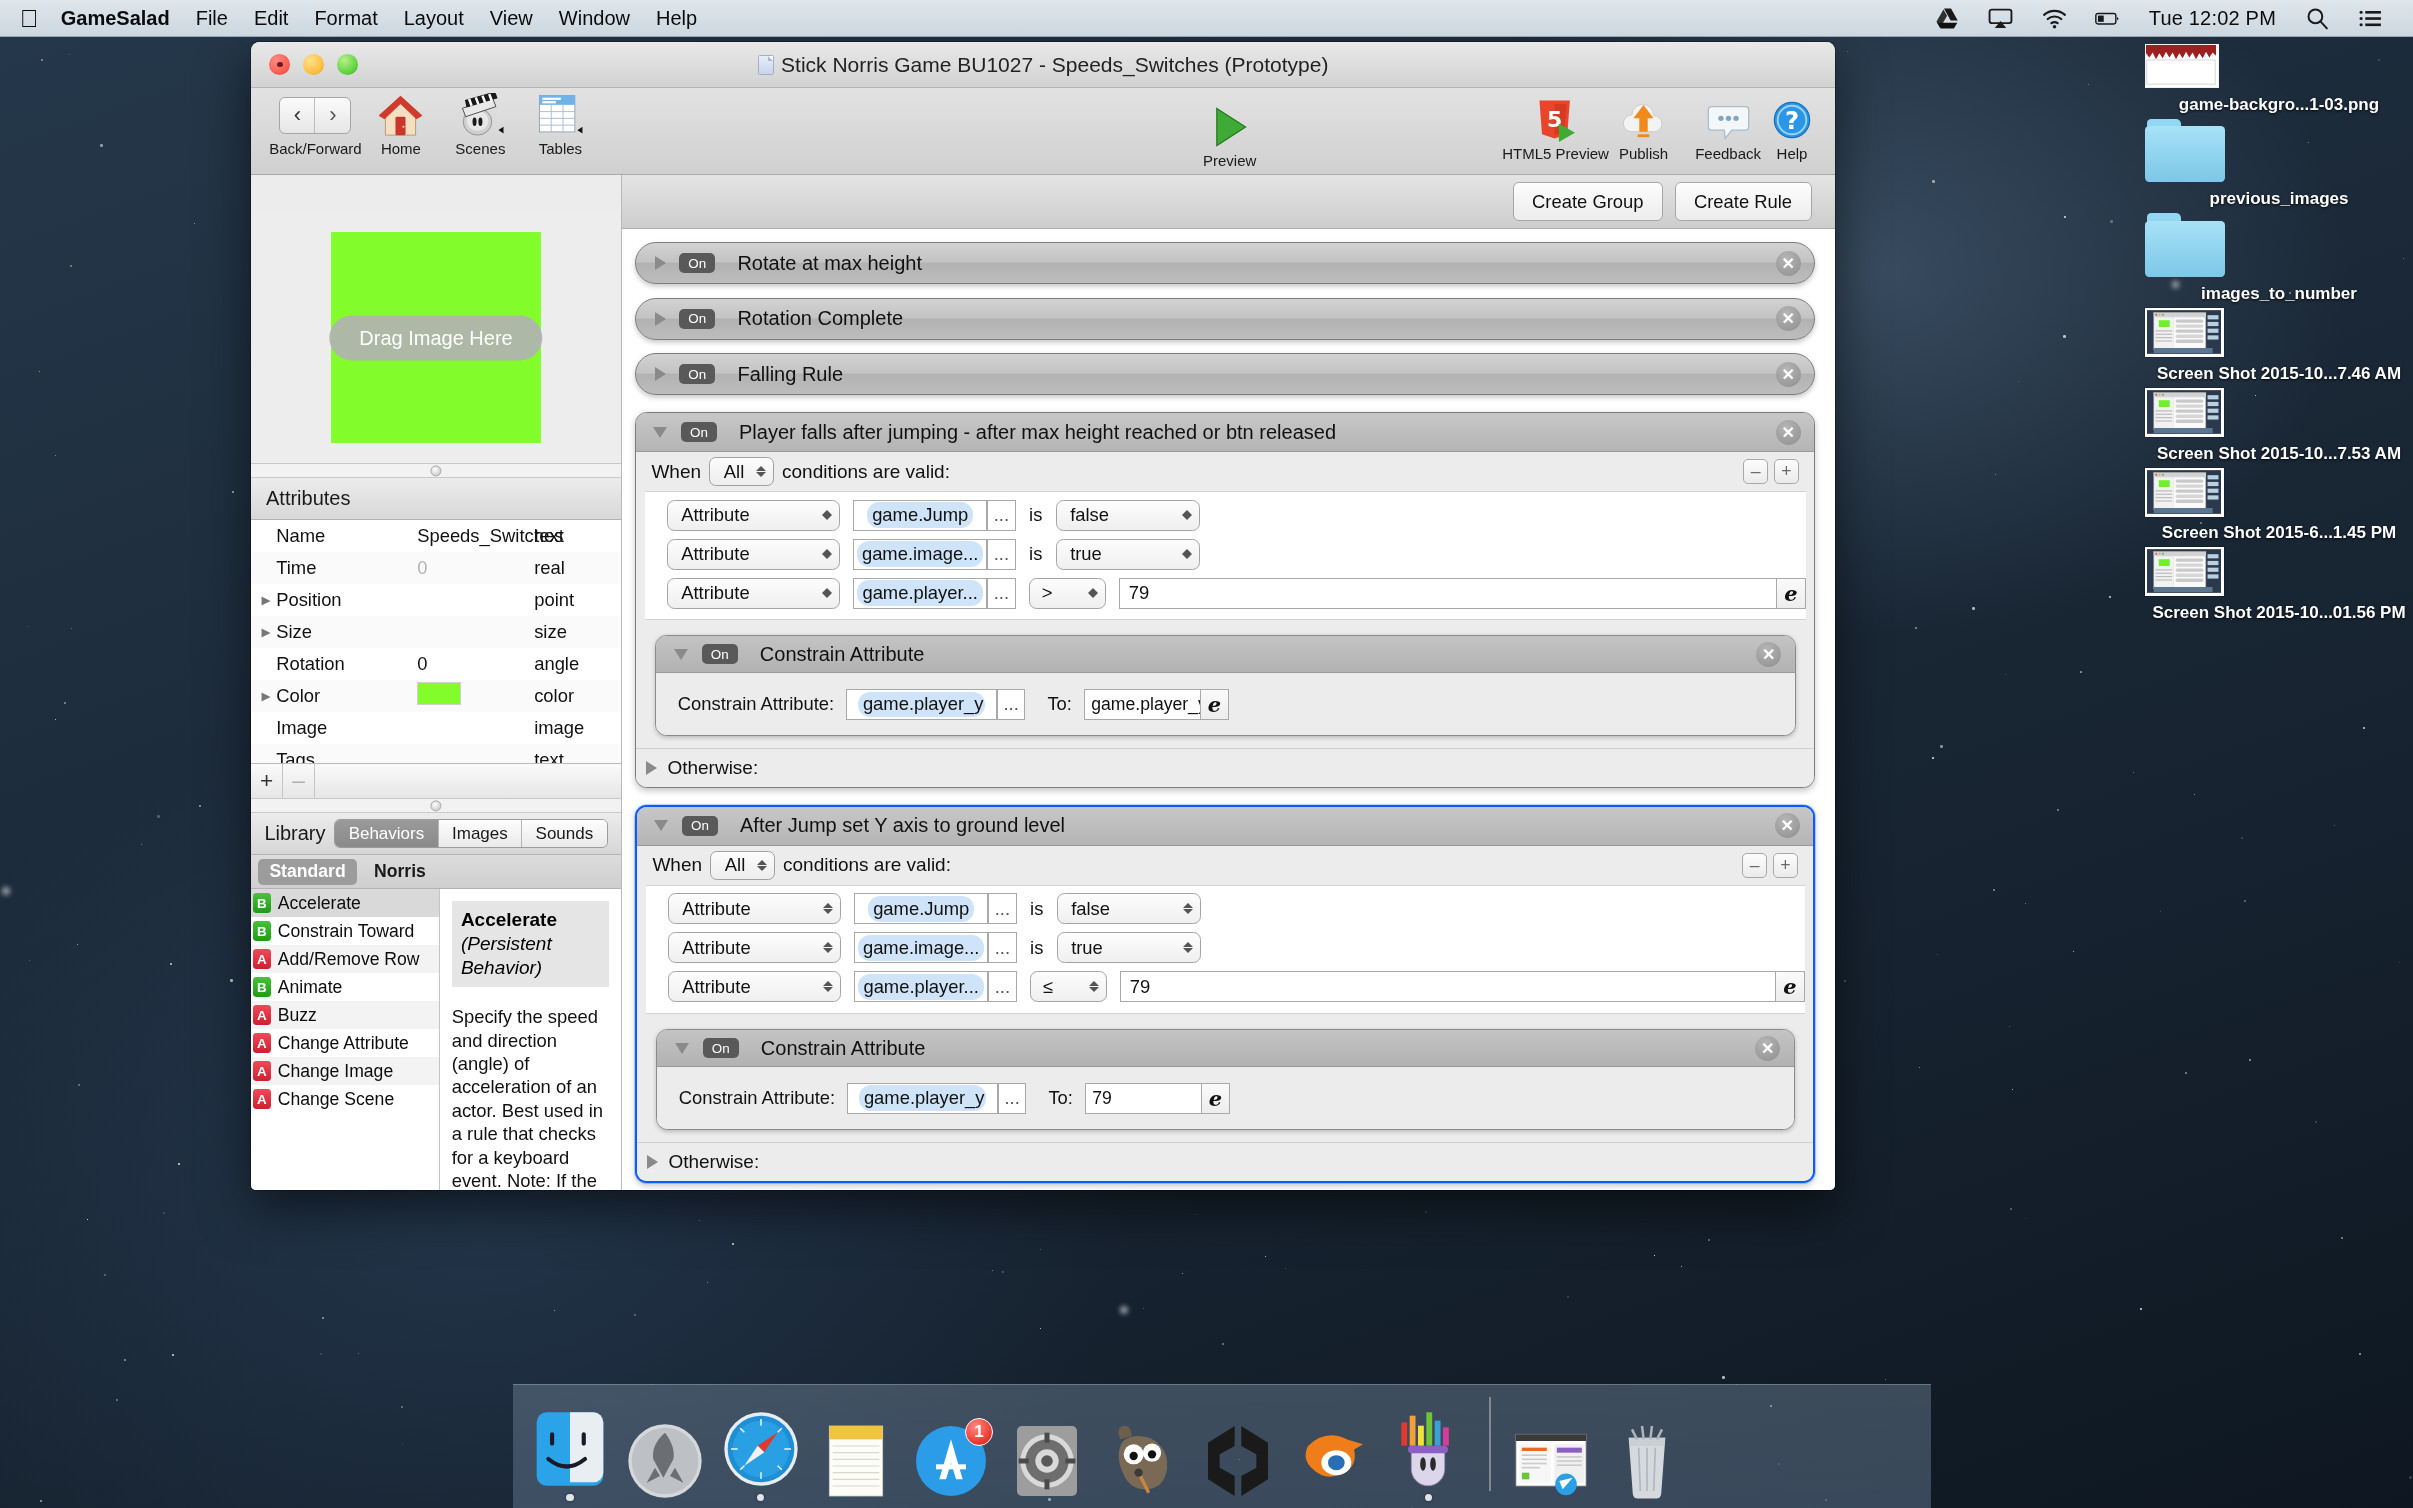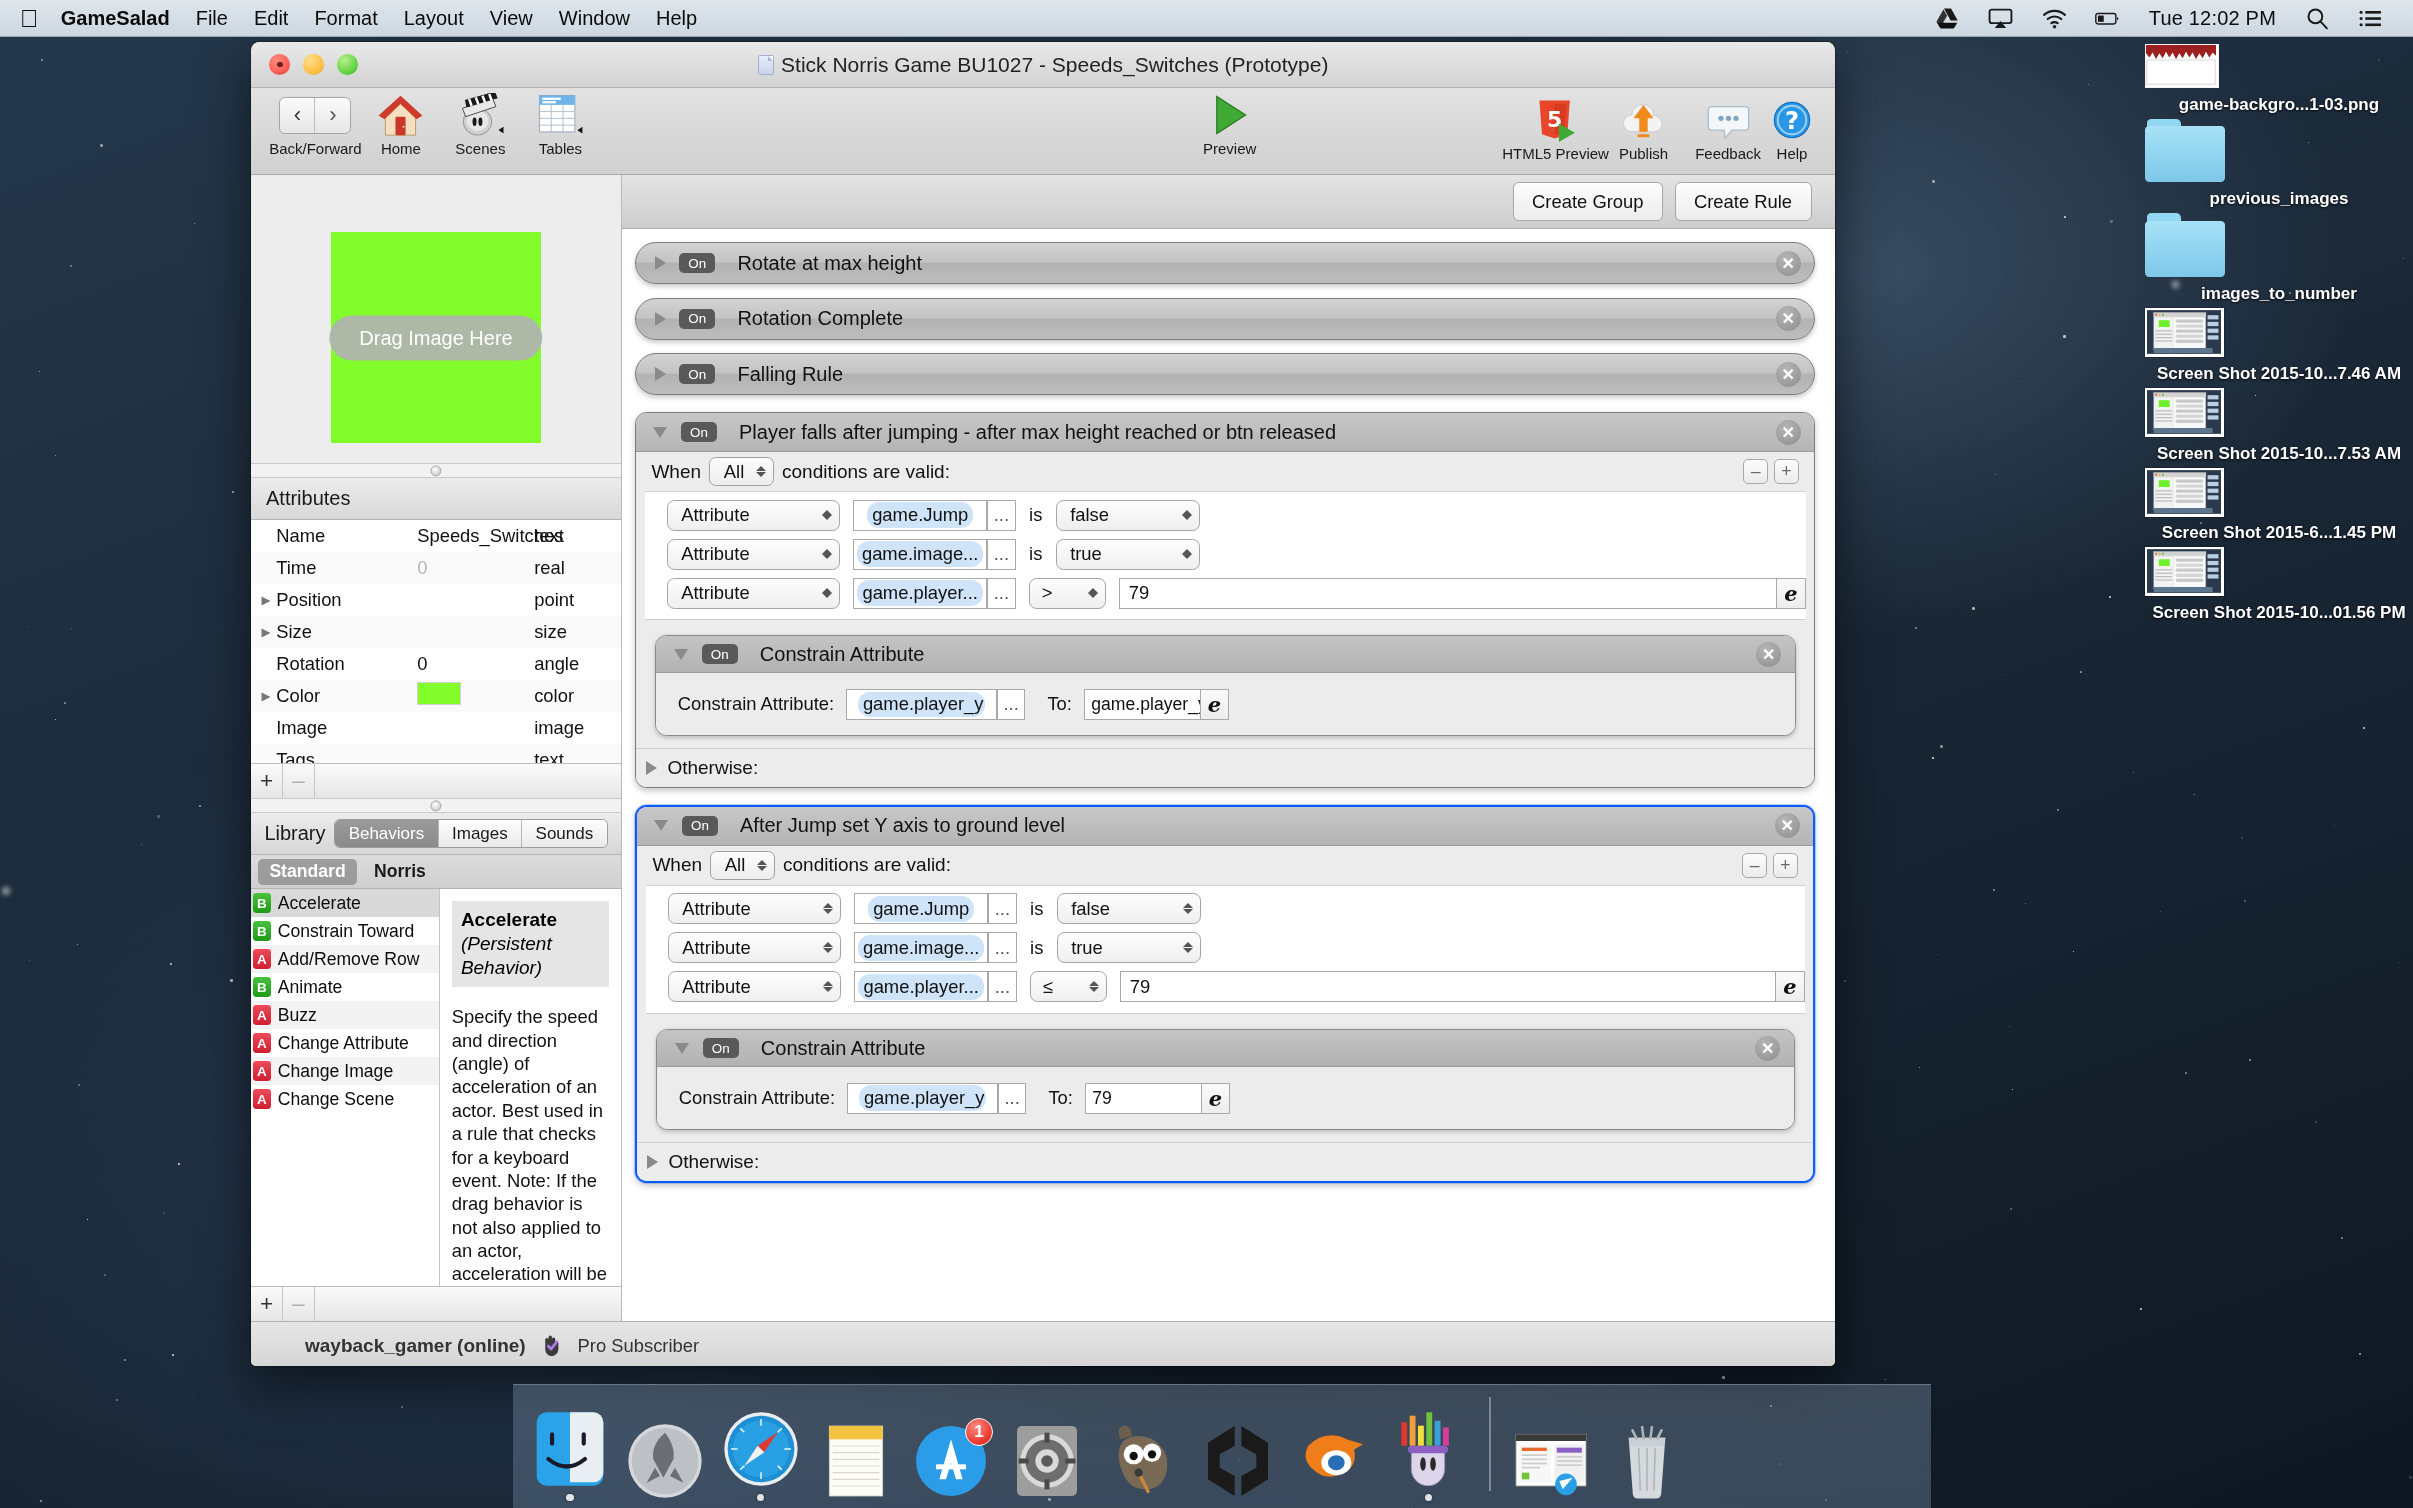--- a/index.html
+++ b/index.html
@@ -33,21 +33,21 @@
   }
   #apple-logo { margin-left:20px; margin-right:22px; font-size:25px; line-height:1; }
   .menu-item { margin-right:26px; white-space:nowrap; }
   .menu-item.bold { font-weight:bold; }
   #menubar-right { margin-left:auto; display:flex; align-items:center; gap:28.5px; padding-right:30px; }
   .mb-icon { width:25px; height:25px; display:block; }
   #clock { font-size:20px; letter-spacing:0.2px; white-space:nowrap; }
 
   
   #appwin {
-    position:absolute; left:251px; top:42px; width:1584px; height:1324px;
+    position:absolute; left:251px; top:42px; width:1584px; height:1148px;
     background:#bef264;
     border-radius:8.4px 8.4px 5px 5px;
     box-shadow: 0 18.4px 50px rgba(0,0,0,0.55), 0 0 0 0.8px rgba(0,0,0,0.35);
     overflow:hidden;
     z-index:30;
   }
   #titlebar {
     height:46px; position:relative;
     background: linear-gradient(180deg, #e9e9e9 0%, #d2d2d2 100%);
     border-bottom:0.8px solid #b4b4b4;
@@ -820,21 +820,21 @@
               <line x1="18" y1="14" x2="18" y2="46"></line>
                 <line x1="32" y1="14" x2="32" y2="46"></line>
             </g>
             <path d="M49 44 L55 40 L55 48 Z" fill="#111"></path>
           </svg>
         </div>
         <div class="tb-label">Tables</div>
       </div>
     </div>
 
-    <div class="tb-btn" style="position:absolute; left:952px; top:0; padding-top:5px;">
+    <div class="tb-btn" style="position:absolute; left:952px; top:0; padding-top:17px;">
       <div class="tb-ico">
         <svg width="49" height="44" viewBox="0 0 58 52">
           <path d="M14 4 L48 26 L14 48 Z" fill="#3faa35" stroke="#257a1e" stroke-width="1.5"></path>
         </svg>
       </div>
       <div class="tb-label">Preview</div>
     </div>
 
     <div class="tb-group" style="position:absolute; right:22px; top:0; padding-top:5px; gap:10px;">
       <div class="tb-btn">

